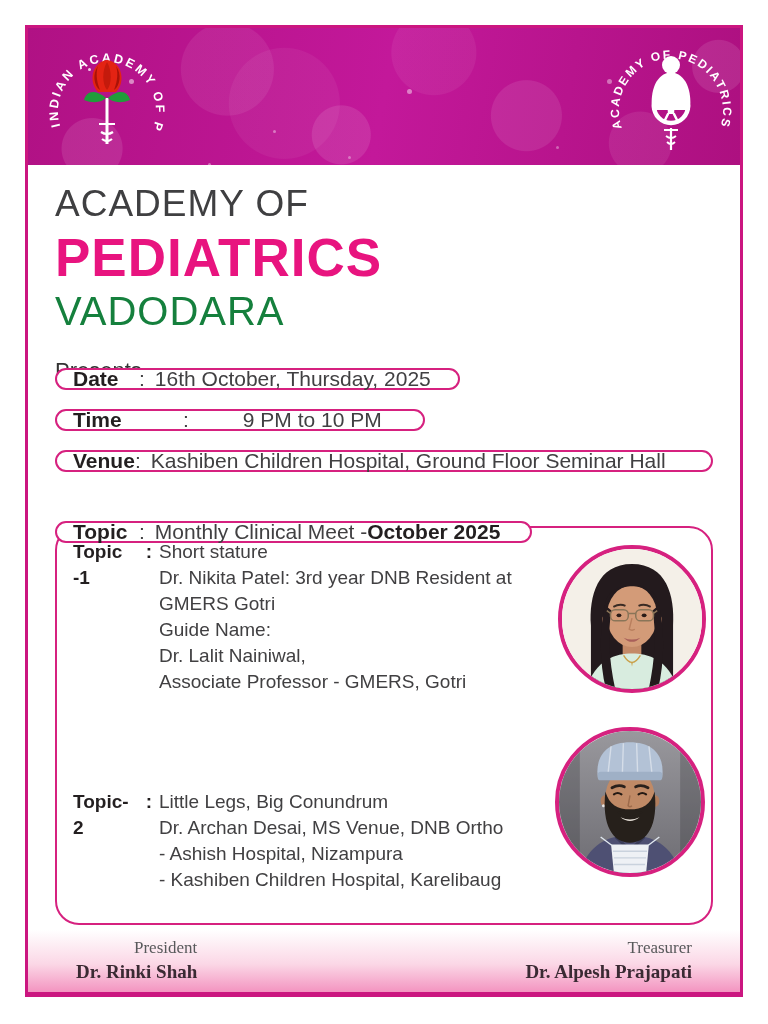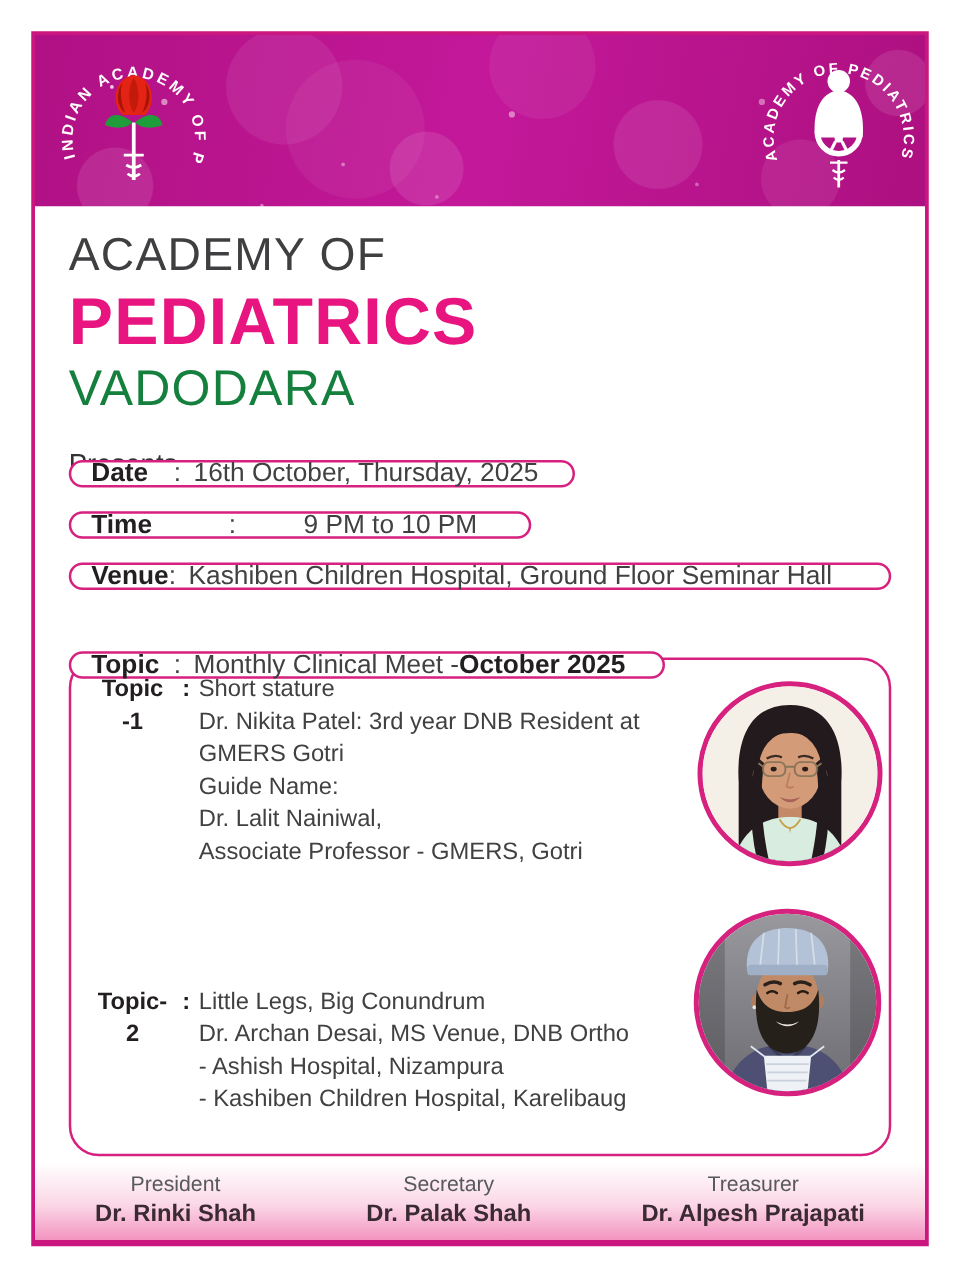--- a/index.html
+++ b/index.html
@@ -53,36 +53,36 @@
   .pill-venue .lbl { width:62px; }
   .pill-topic { top:521px; width:477px; z-index:3; }
   .pill .bold-part { font-weight:bold; color:#231f20; }
 
   
   .topic-box { position:absolute; left:55px; top:526px; width:658px; height:399px;
                border:2.5px solid #d6217f; border-radius:24px; background:#ffffff; z-index:1; }
   .topic-row { position:absolute; left:16px; display:flex; }
   .topic-row-1 { top:11px; }
   .topic-row-2 { top:261px; }
-  .t-label { font-weight:bold; font-size:19px; color:#231f20; width:66px; flex:none; line-height:26px;text-align:center; }
+  .t-label { font-weight:bold; font-size:19px; color:#231f20; width:66px; flex:none; line-height:26px; }
   .t-colon { font-weight:bold; font-size:19px; color:#231f20; width:20px; flex:none; line-height:26px; text-align:center; }
   .t-lines { font-size:19px; color:#414042; line-height:26px; max-width:420px; }
 
   
   .photo { position:absolute; border-radius:50%; border:4px solid #d6217f; overflow:hidden; z-index:2;
            background:#ffffff; }
   .photo-1 { left:558px; top:545px; width:148px; height:148px; }
   .photo-2 { left:555px; top:727px; width:150px; height:150px; }
   .photo svg { display:block; width:100%; height:100%; }
 
   
   .footer { position:absolute; left:28px; top:930px; width:712px; height:62px;
             background:linear-gradient(180deg, #ffffff 0%, #fbd7e6 55%, #f394c0 100%);
             display:flex; justify-content:space-between; padding:8px 48px 0 48px; }
-  .officer { text-align:center; }
+  .officer { text-align:right;font-family:Liberation Serif, serif; }
   .officer .o-title { font-size:17px; color:#58595b; }
   .officer .o-name { font-size:19px; font-weight:bold; color:#3a2a33; margin-top:3px; }
 </style>
 </head>
 <body>
 
 <div class="page">
   <div class="frame"></div>
 
   <div class="banner">
@@ -273,21 +273,17 @@
       <path d="M65,91 Q75,99 85,91 Q75,96 65,91 Z" fill="#e9e2da"></path>
     </svg>
   </div>
 
   <div class="footer">
     <div class="officer">
       <div class="o-title">President</div>
       <div class="o-name">Dr. Rinki Shah</div>
     </div>
     <div class="officer">
-      <div class="o-title">Secretary</div>
-      <div class="o-name">Dr. Palak Shah</div>
-    </div>
-    <div class="officer">
       <div class="o-title">Treasurer</div>
       <div class="o-name">Dr.  Alpesh Prajapati</div>
     </div>
   </div>
 </div>
 
 </body></html>

